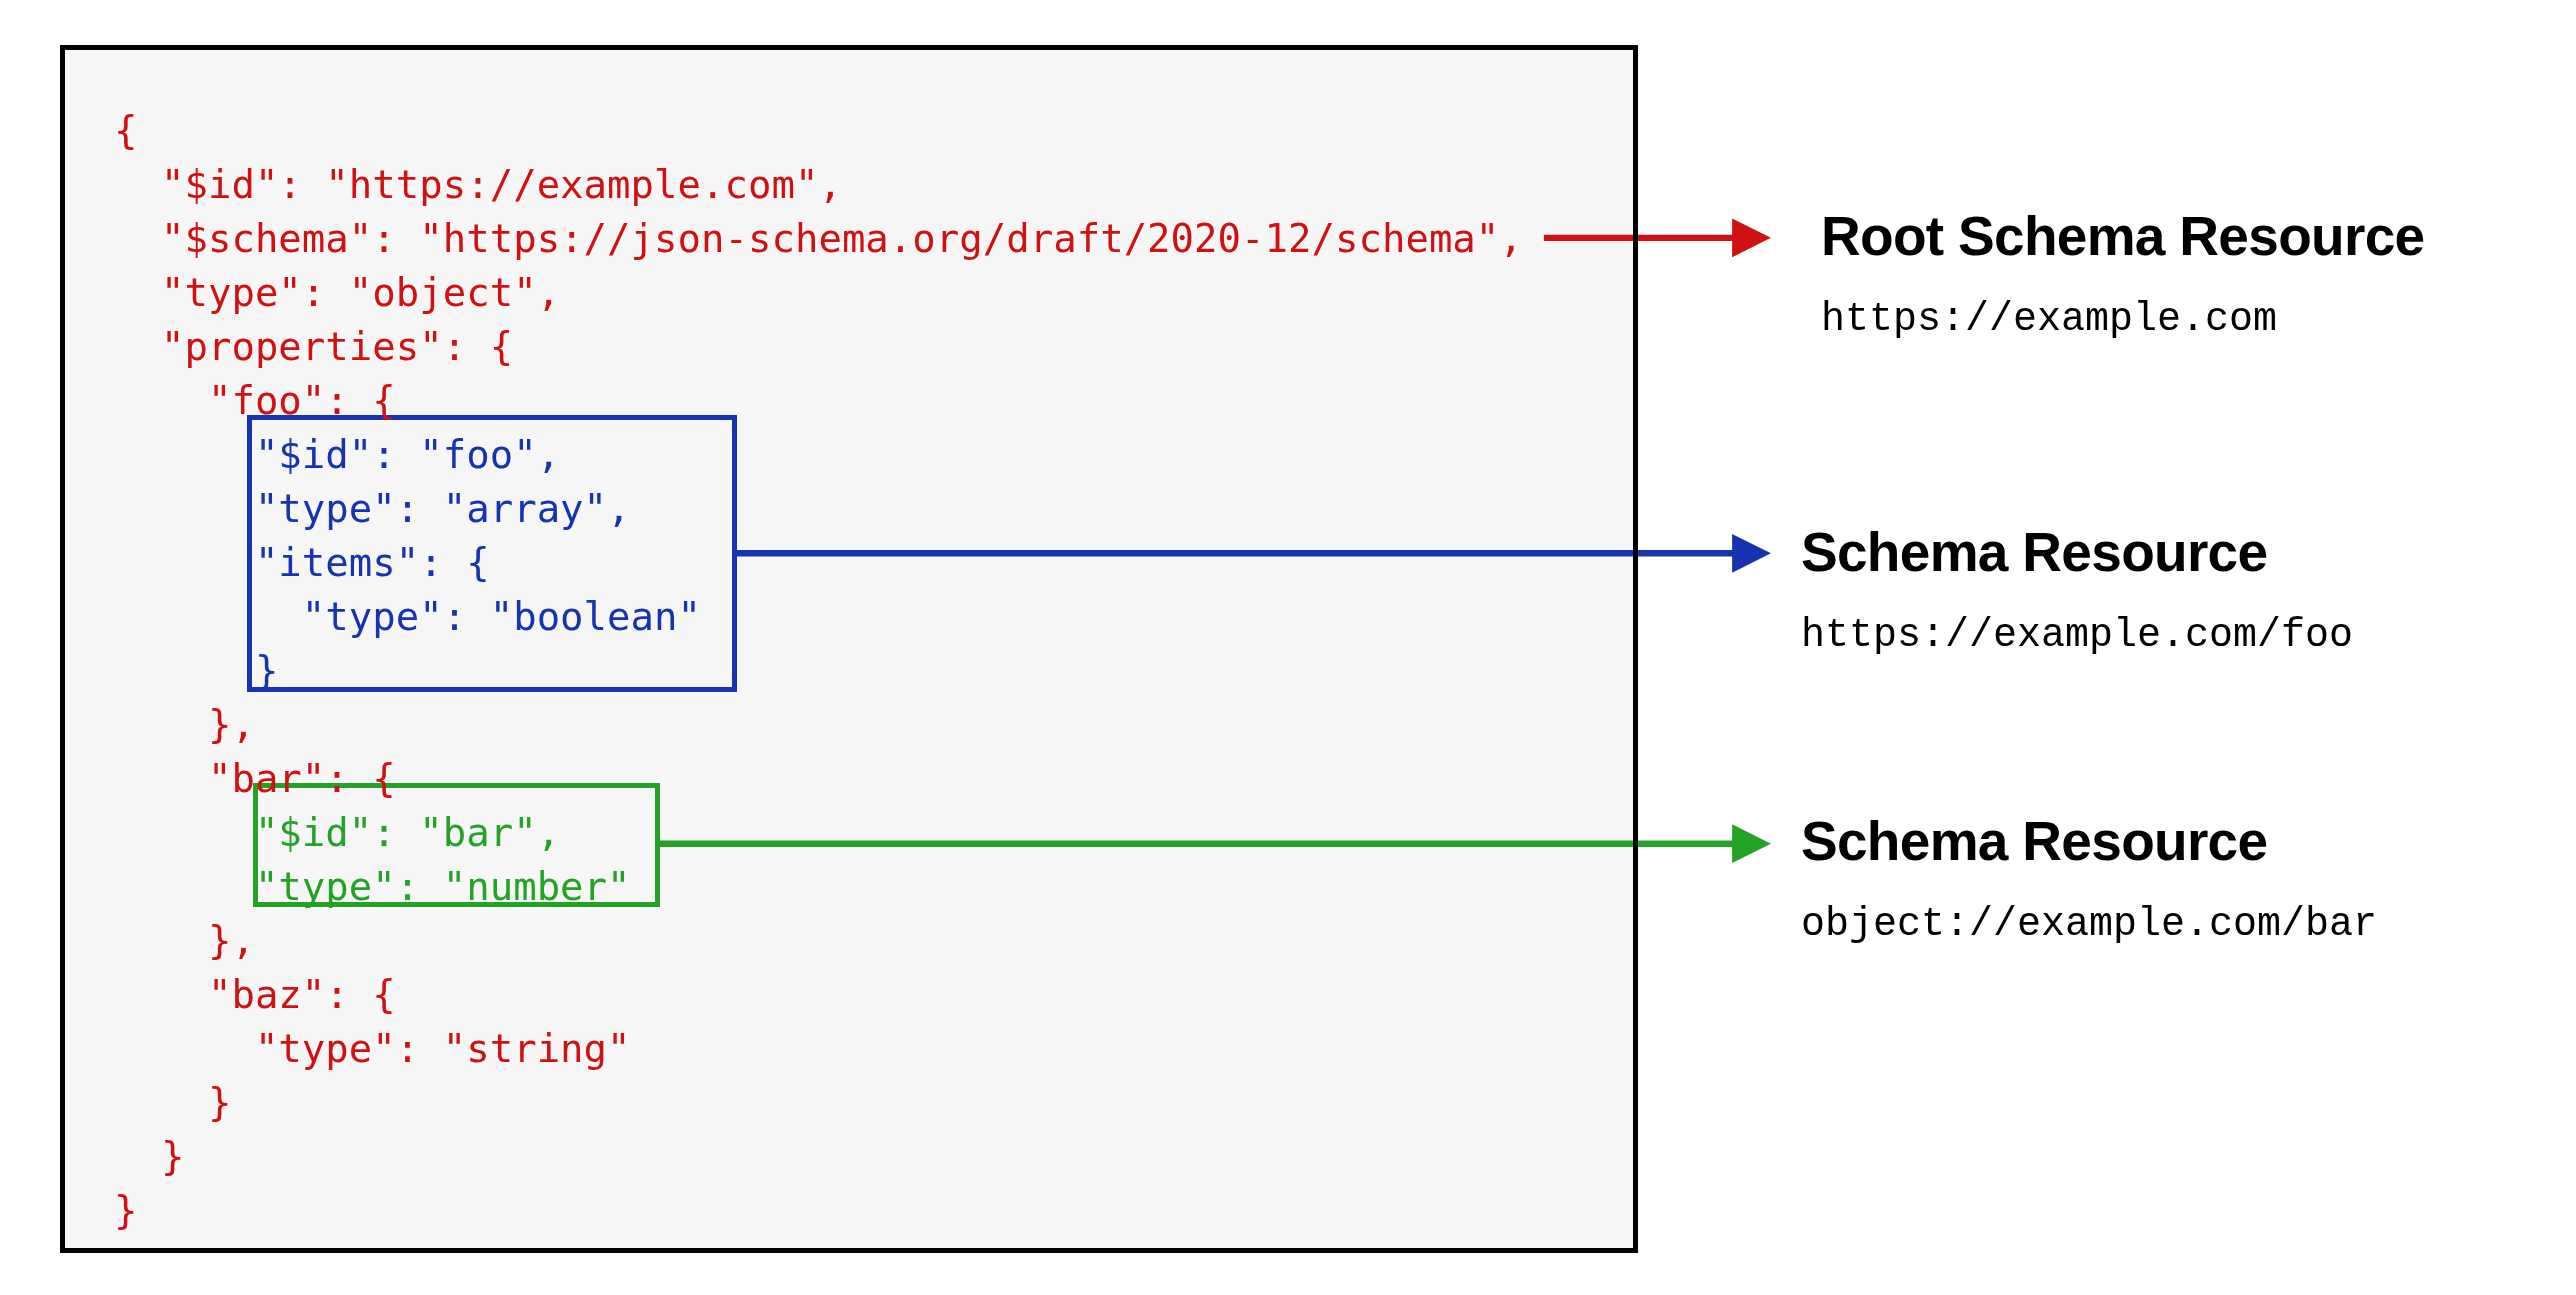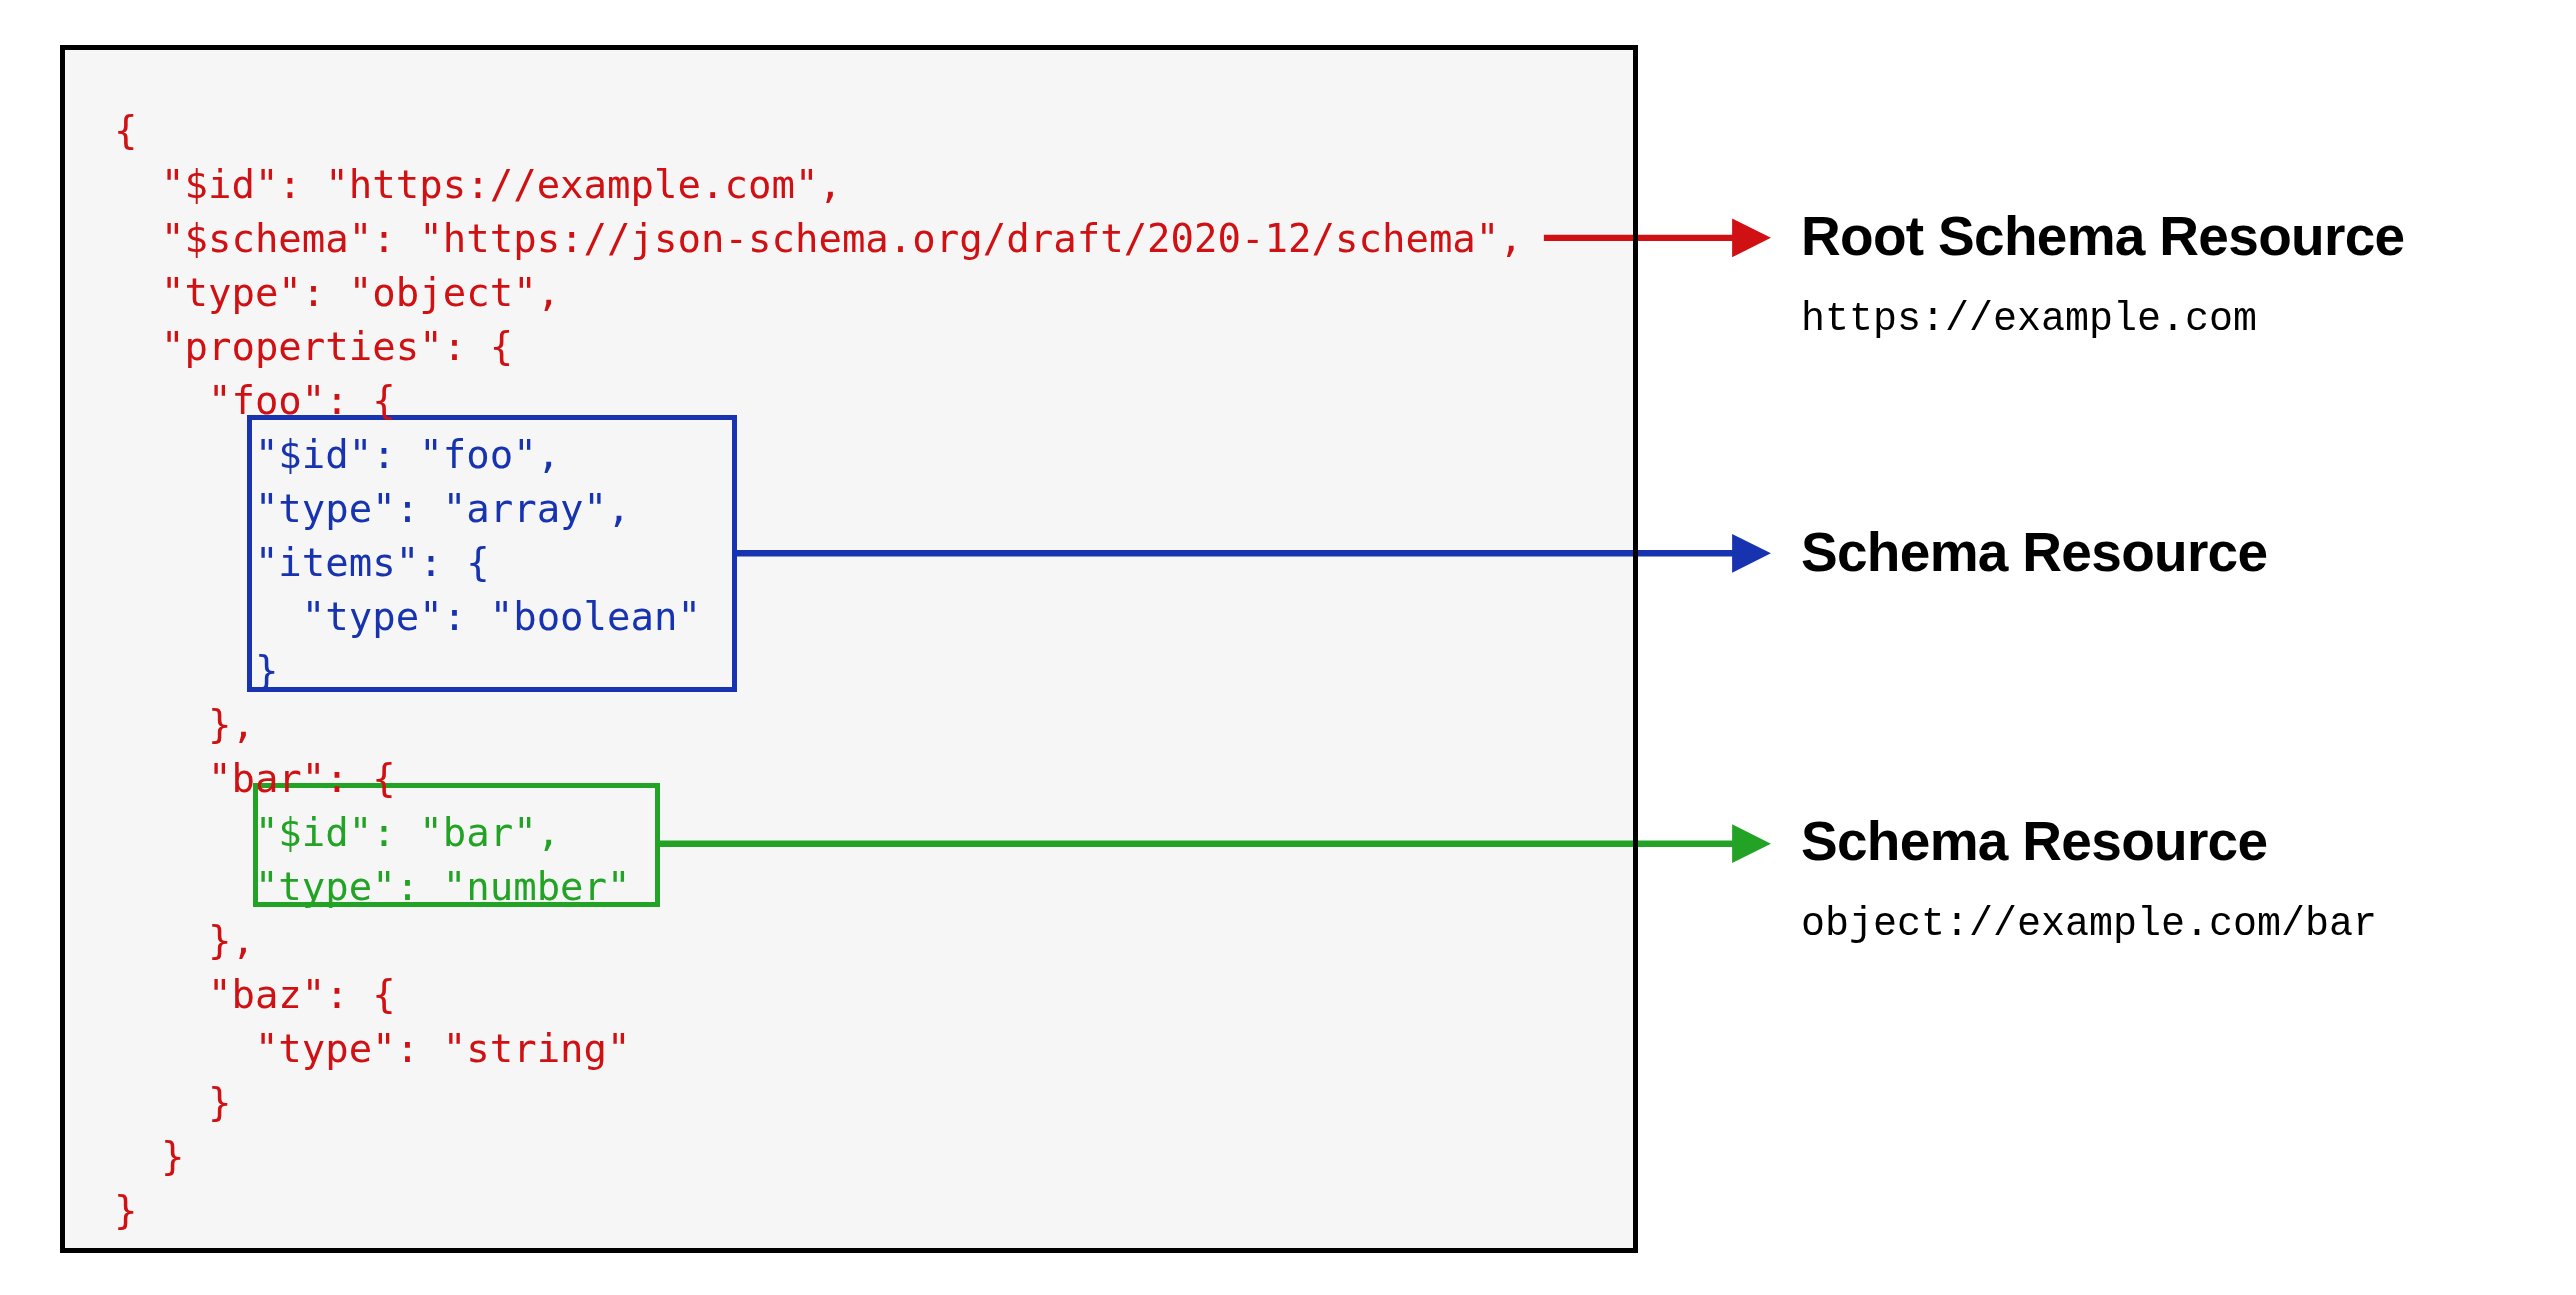--- a/index.html
+++ b/index.html
@@ -59,21 +59,21 @@
     z-index: 30;
     pointer-events: none;
   }
 
   
   .annotation {
     position: absolute;
     left: 1801px;
     z-index: 50;
   }
-  .ann-0 { top: 203px; }
+  .ann-0 { top: 203px; margin-left: 20px; }
   .ann-1 { top: 519px; }
   .ann-2 { top: 808px; }
   .annotation-title {
     font-size: 55px;
     font-weight: bold;
     line-height: 66px;
     color: #000;
     letter-spacing: -0.7px;
     white-space: nowrap;
   }
@@ -138,20 +138,21 @@
 
   <div class="panel-border"></div>
 
   <div class="annotation ann-0">
     <div class="annotation-title">Root Schema Resource</div>
     <div class="annotation-url">https://example.com</div>
   </div>
 
   <div class="annotation ann-1">
     <div class="annotation-title">Schema Resource</div>
+    <div class="annotation-url">https://example.com/foo</div>
   </div>
 
   <div class="annotation ann-2">
     <div class="annotation-title">Schema Resource</div>
     <div class="annotation-url">object://example.com/bar</div>
   </div>
 
 </div>
 
 

